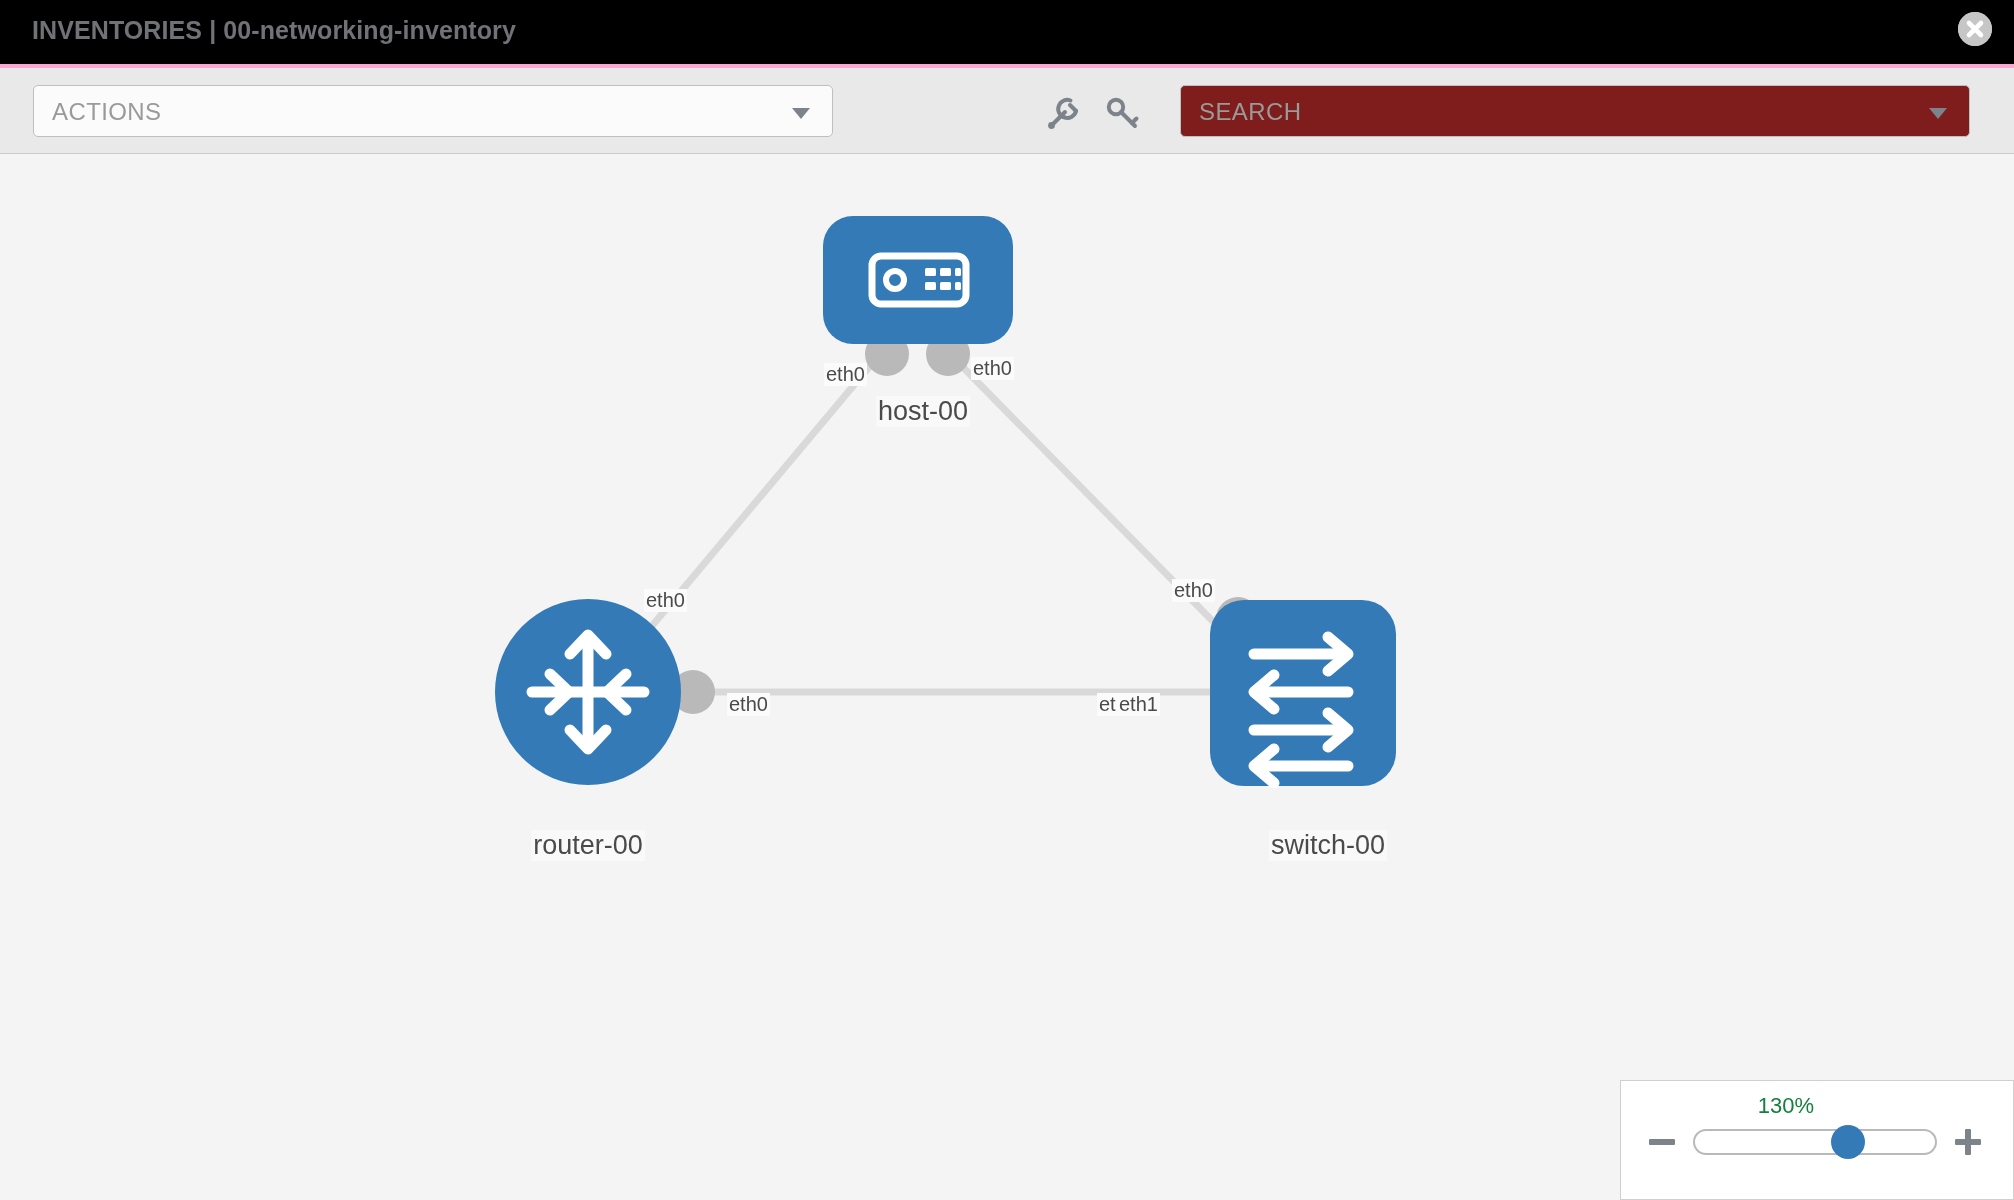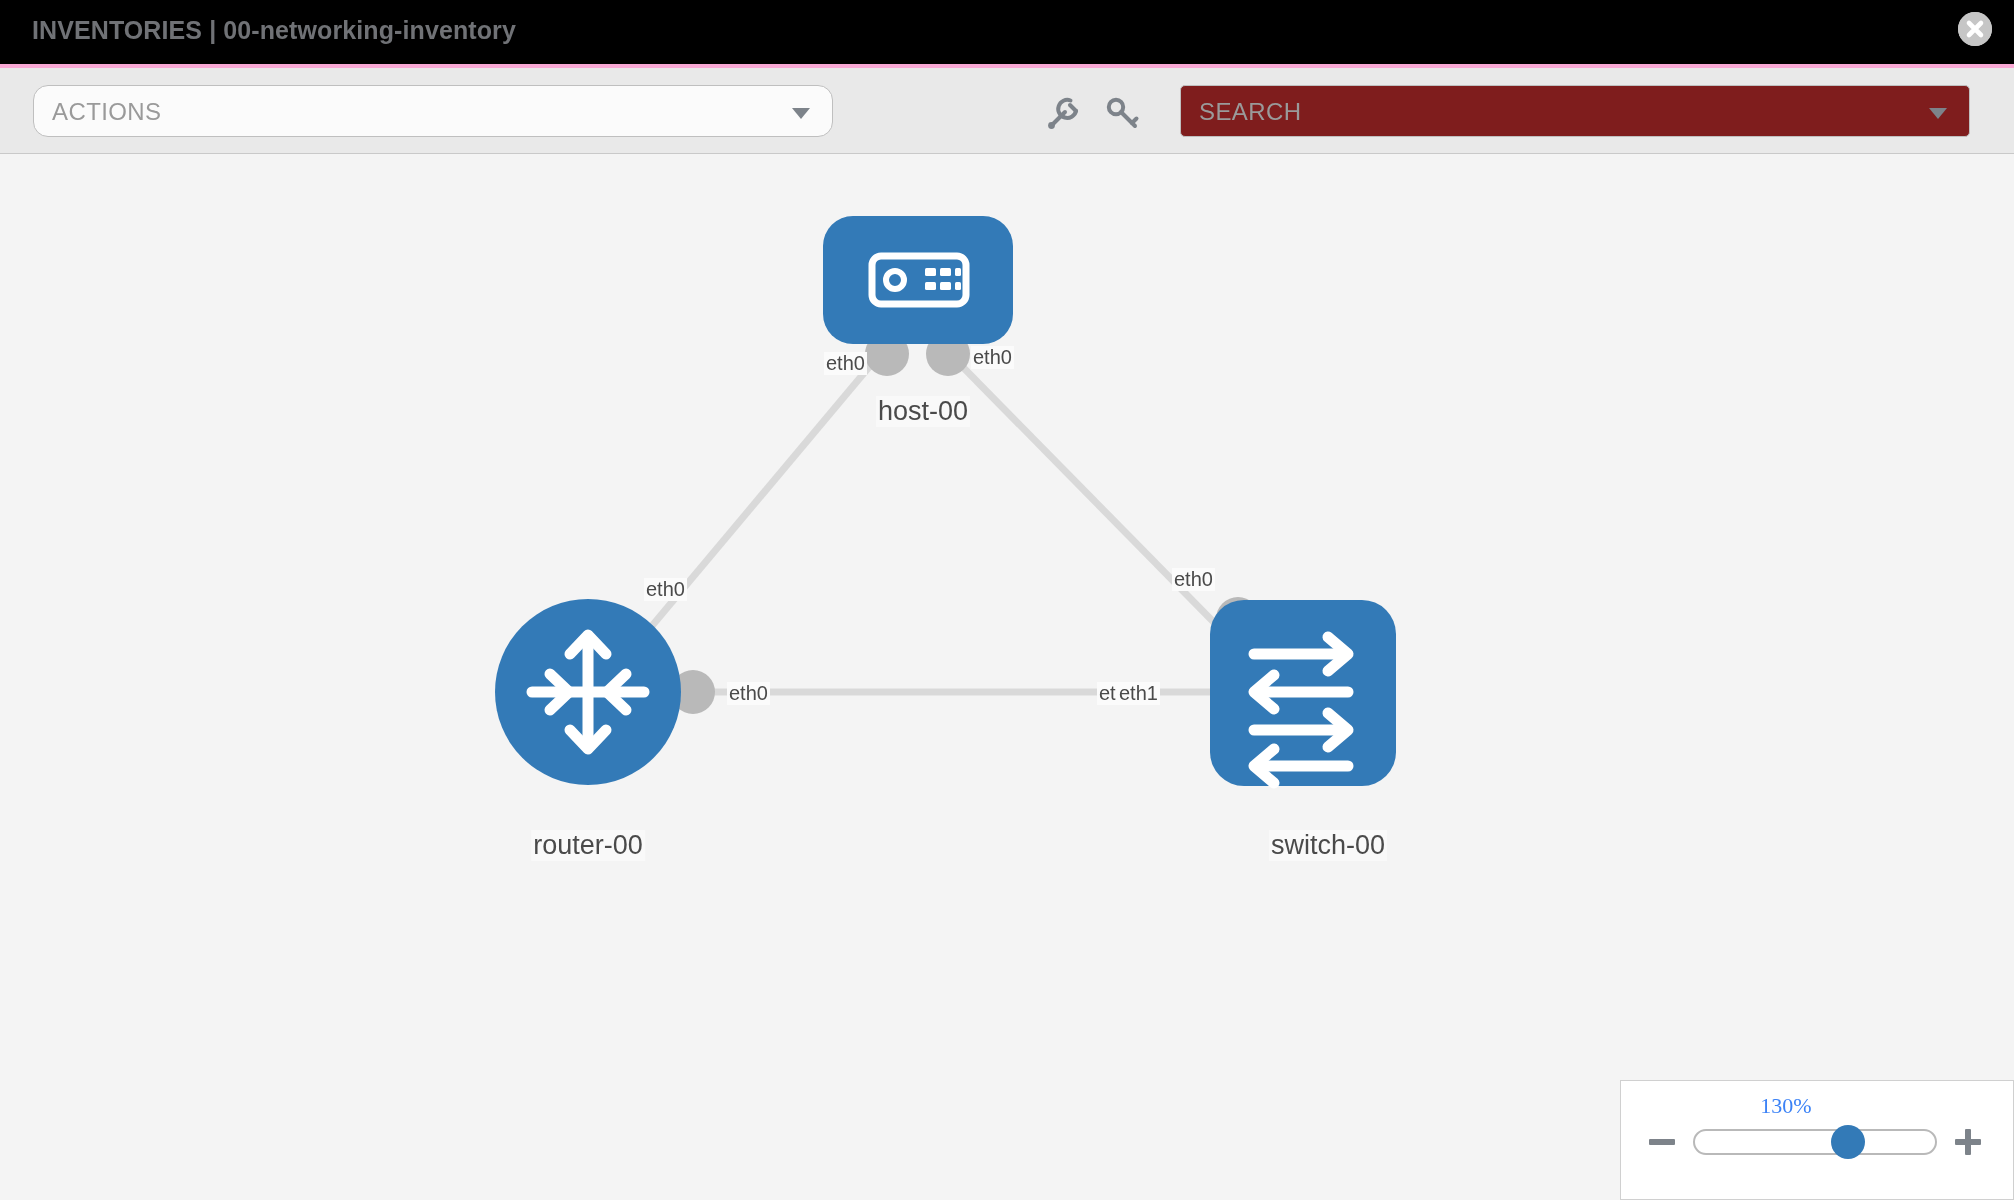--- a/index.html
+++ b/index.html
@@ -62,21 +62,21 @@
     box-sizing: border-box;
   }
   .actions-select {
     position: absolute;
     left: 33px;
     top: 17px;
     width: 800px;
     height: 52px;
     background: #fbfbfb;
     border: 1px solid #bfbfbf;
-    border-radius: 15px;
+    border-radius: 5px;
     box-sizing: border-box;
     cursor: pointer;
   }
   .actions-select .label {
     position: absolute;
     left: 18px;
     top: 12px;
     font-size: 24px;
     color: #9a9a9a;
     letter-spacing: 0.4px;
@@ -143,42 +143,42 @@
     transform: translateX(-50%);
     padding: 0 2px;
   }
   .iface-label {
     position: absolute;
     font-size: 20px;
     color: #4a4a4a;
     background: #fbfbfb;
     white-space: nowrap;
     padding: 0 2px;
+    margin-top: 11px;
   }
 
   
   .zoom-panel {
     position: absolute;
     left: 1620px;
     top: 1080px;
     width: 394px;
     height: 120px;
     background: #ffffff;
     border: 1px solid #d0d0d0;
     box-sizing: border-box;
   }
   .zoom-value {
     position: absolute;
     top: 12px;
     left: 0;
     width: 330px;
     text-align: center;
     font-size: 22px;
-    color: #3b82f6;
-    font-family: Liberation Serif, serif;
+    color: #15803d;
   }
   .zoom-minus, .zoom-plus {
     position: absolute;
     top: 46px;
     width: 30px;
     height: 30px;
     cursor: pointer;
   }
   .zoom-minus { left: 26px; }
   .zoom-plus  { left: 332px; }

